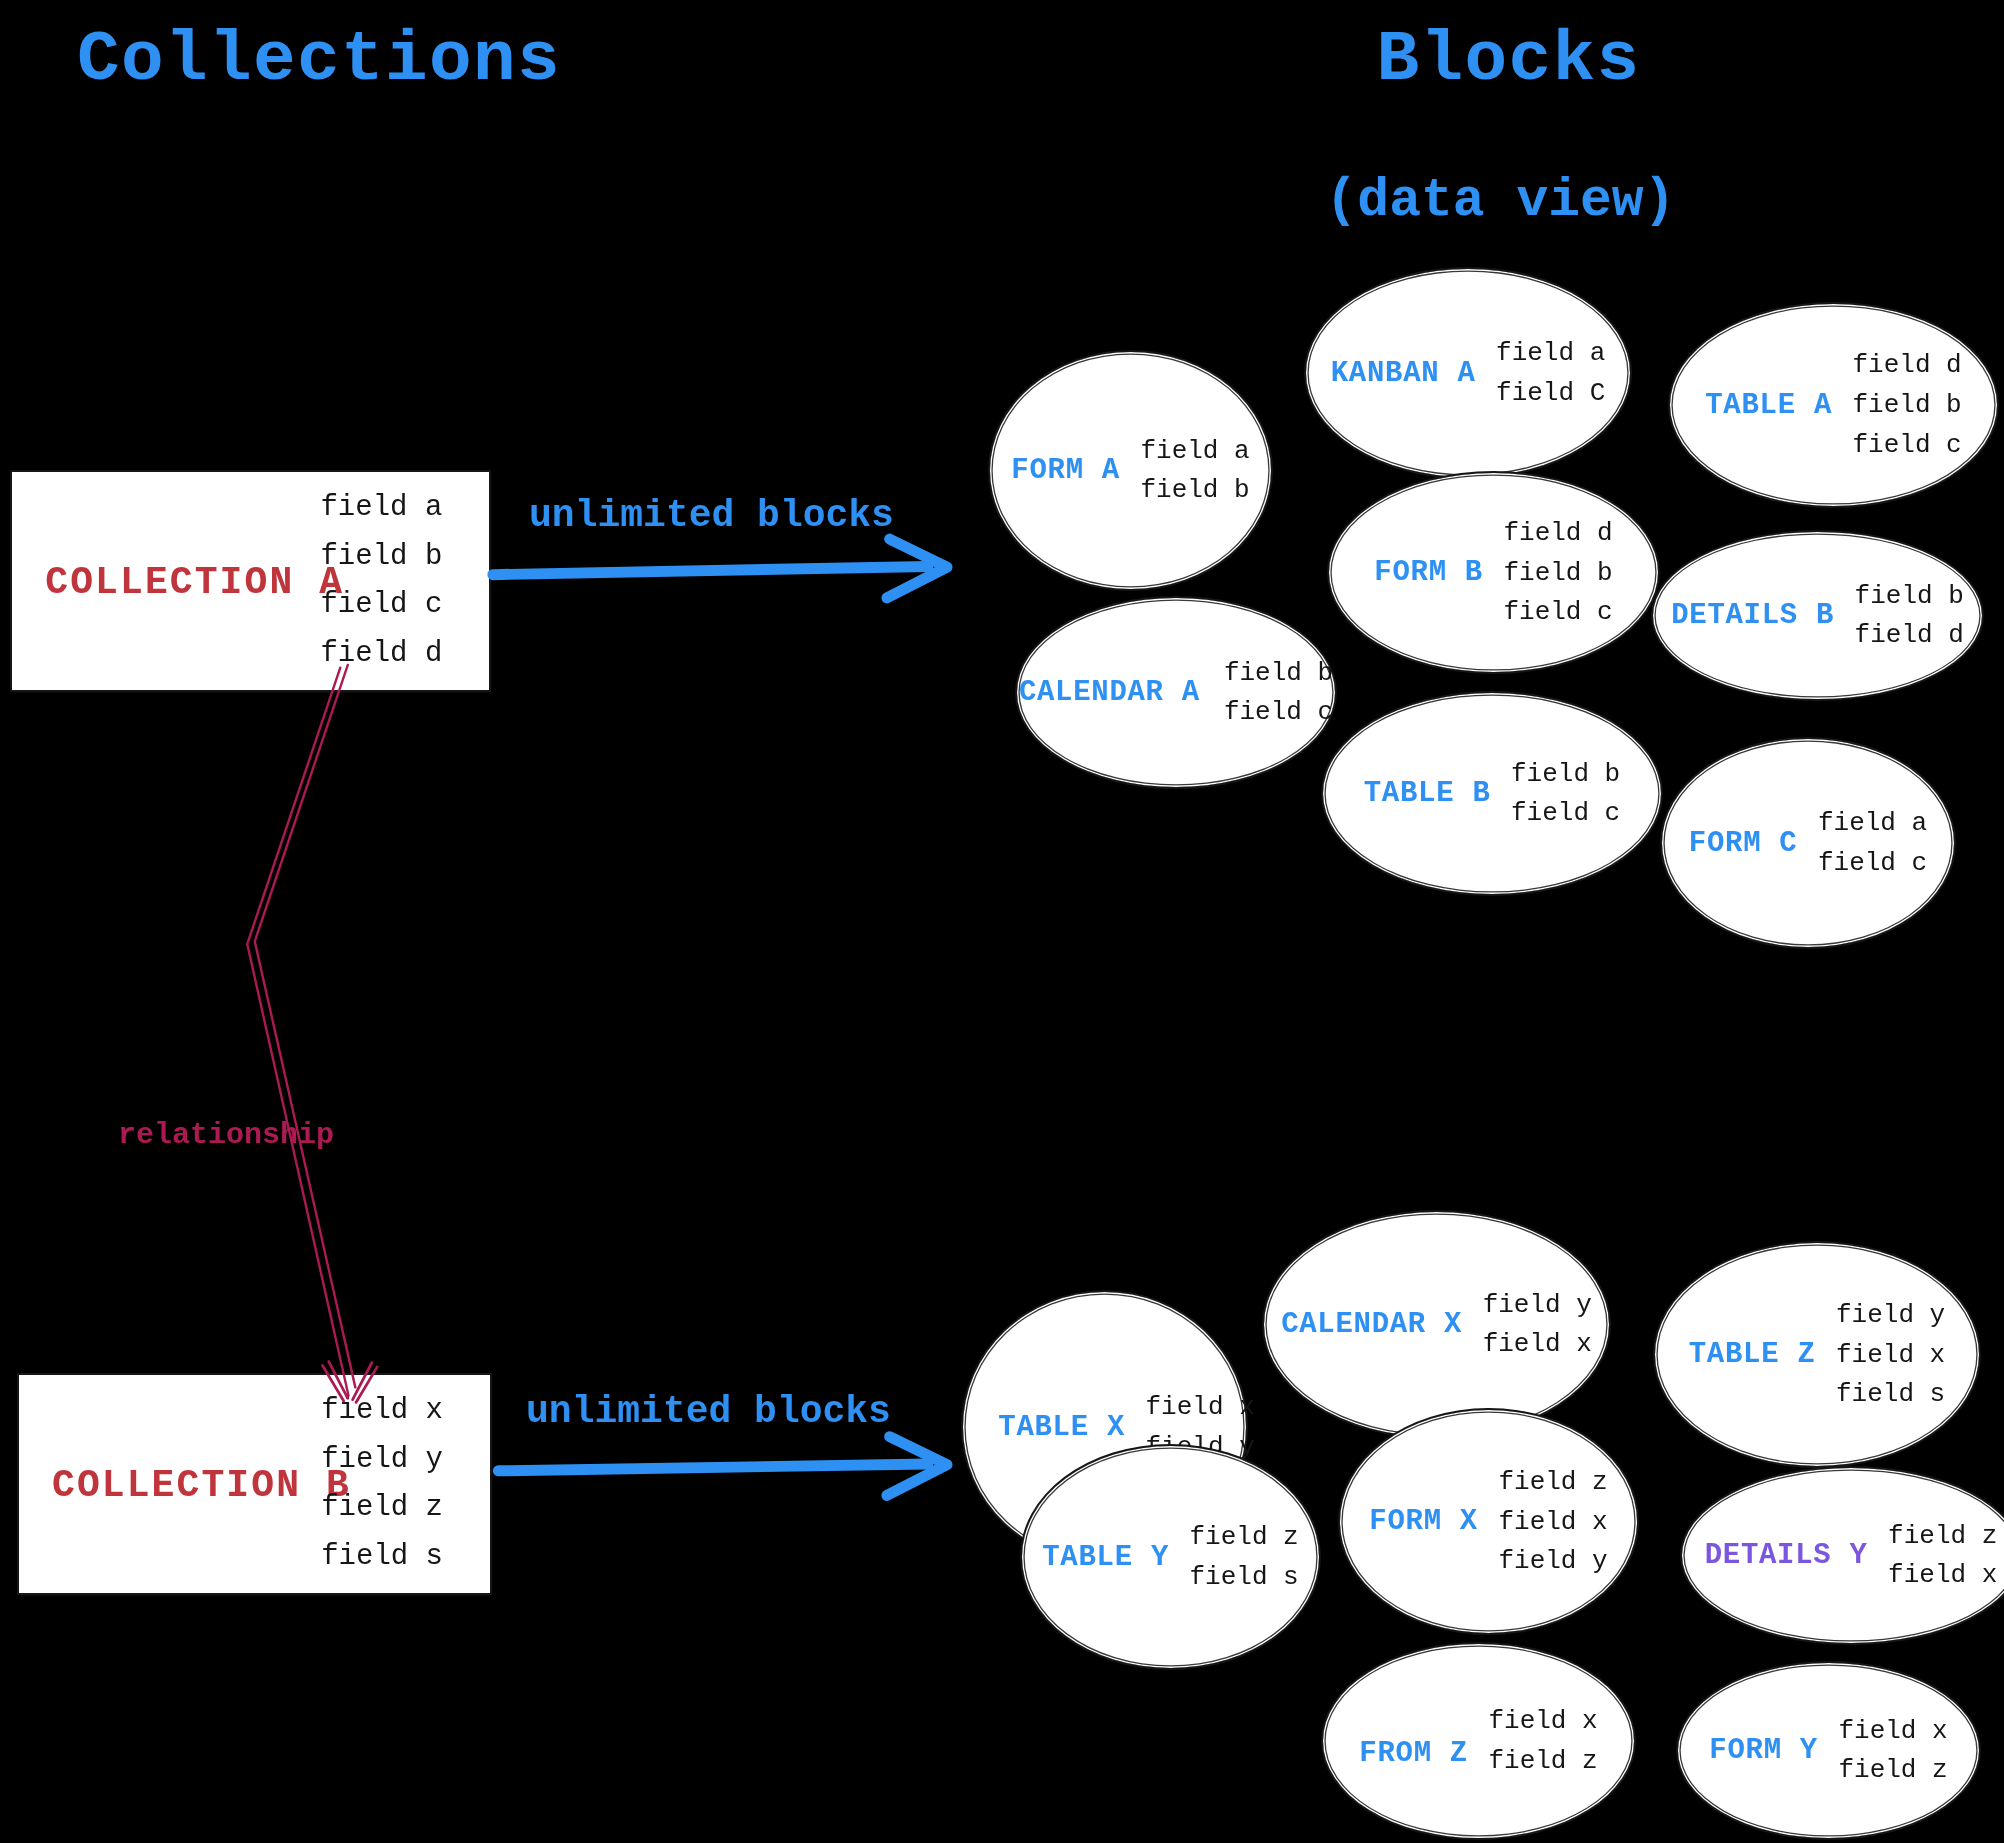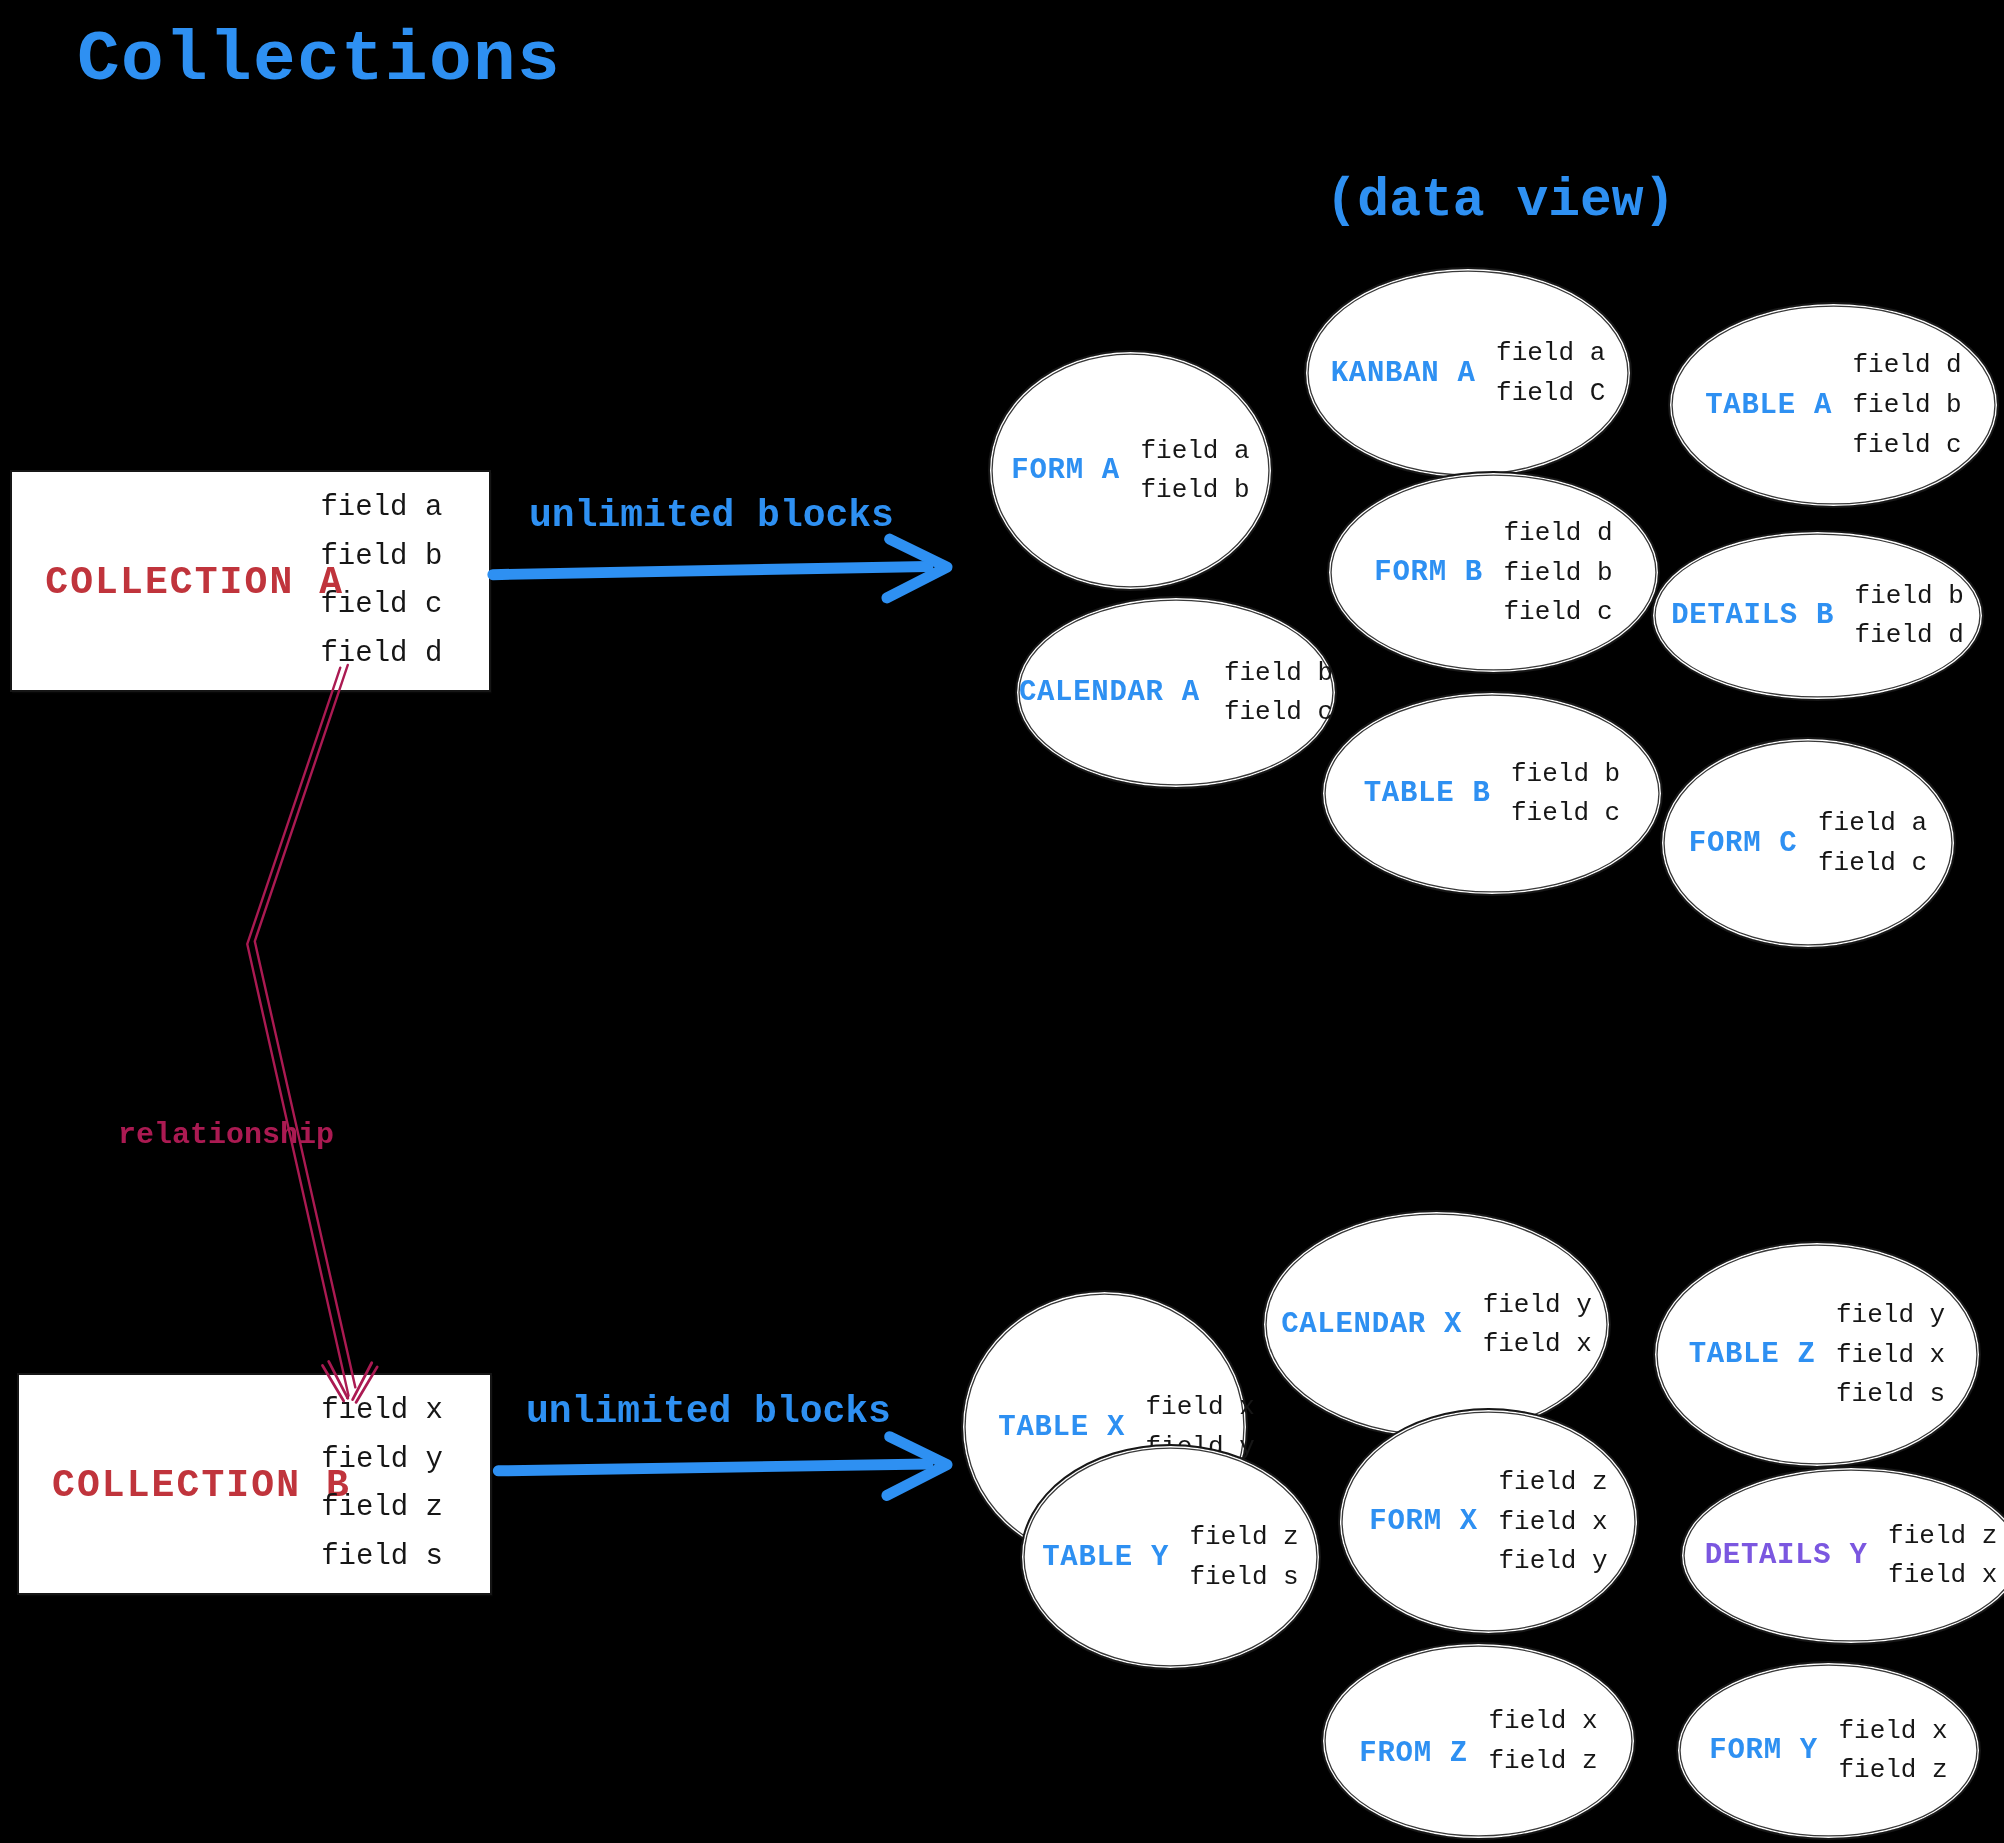--- a/index.html
+++ b/index.html
@@ -56,20 +56,21 @@
       <g stroke-width="4">
         <path d="M 480 1990 L 508 2044"></path>
         <path d="M 543 1992 L 515 2046"></path>
         <path d="M 471 1996 L 502 2048"></path>
         <path d="M 551 1998 L 520 2050"></path>
       </g>
     </g>
   </svg>
 
   <div class="heading main" style="left:77px; top:25px; width:479px;">Collections</div>
+  <div class="heading main" style="left:1303px; top:25px; width:411px;">Blocks</div>
   <div class="heading sub" style="left:1295px; top:175px; width:411px;">(data view)</div>
 
   <div class="arrow-label" style="left:506px; top:494px; width:411px;">unlimited blocks</div>
   <div class="arrow-label" style="left:503px; top:1390px; width:411px;">unlimited blocks</div>
   <div class="rel-label" style="left:118px; top:1118px;">relationship</div>
 
   <div class="collection-box" style="left:10.3px; top:470px; width:477px; height:218px;">
     <span class="collection-title">COLLECTION A</span>
     <div class="collection-fields">
       <span>field a</span>

